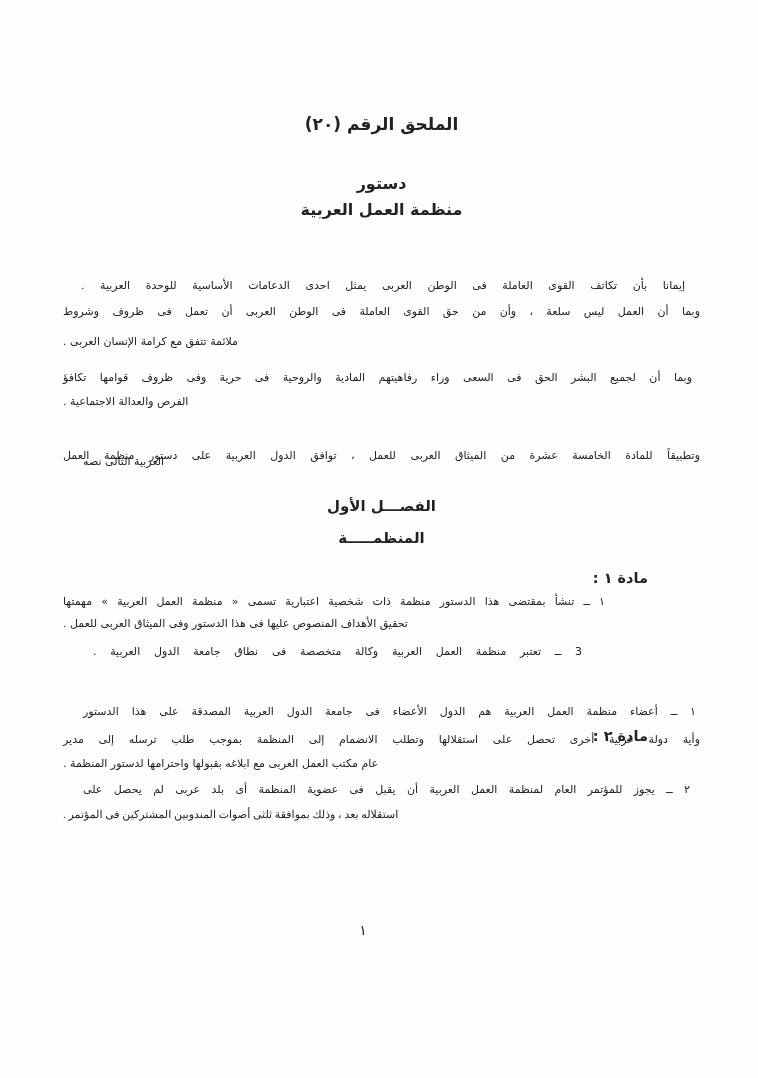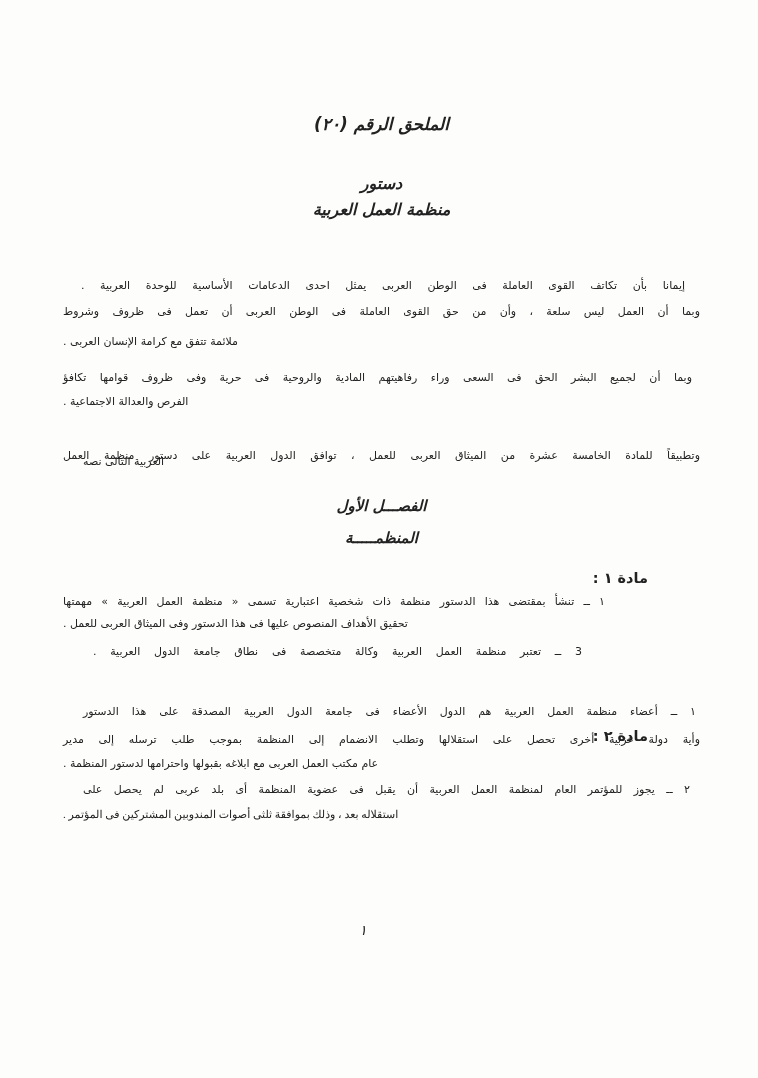--- a/index.html
+++ b/index.html
@@ -38,21 +38,20 @@
     text-align: left;
     text-align-last: left;
   }
   .flush-right {
     text-align: center;
     text-align-last: right;
   }
   .center {
     text-align: center;
     text-align-last: center;
-    font-style: italic;
   }
   .bold { font-weight: bold; }
   .h-appendix { font-size: 17px; letter-spacing: 0.5px; }
   .h-title    { font-size: 16px; }
   .h-chapter  { font-size: 15px; }
   .h-article  { font-size: 14.5px; }
   .pagenum    { font-size: 14px; }
 </style>
 </head>
 <body>

